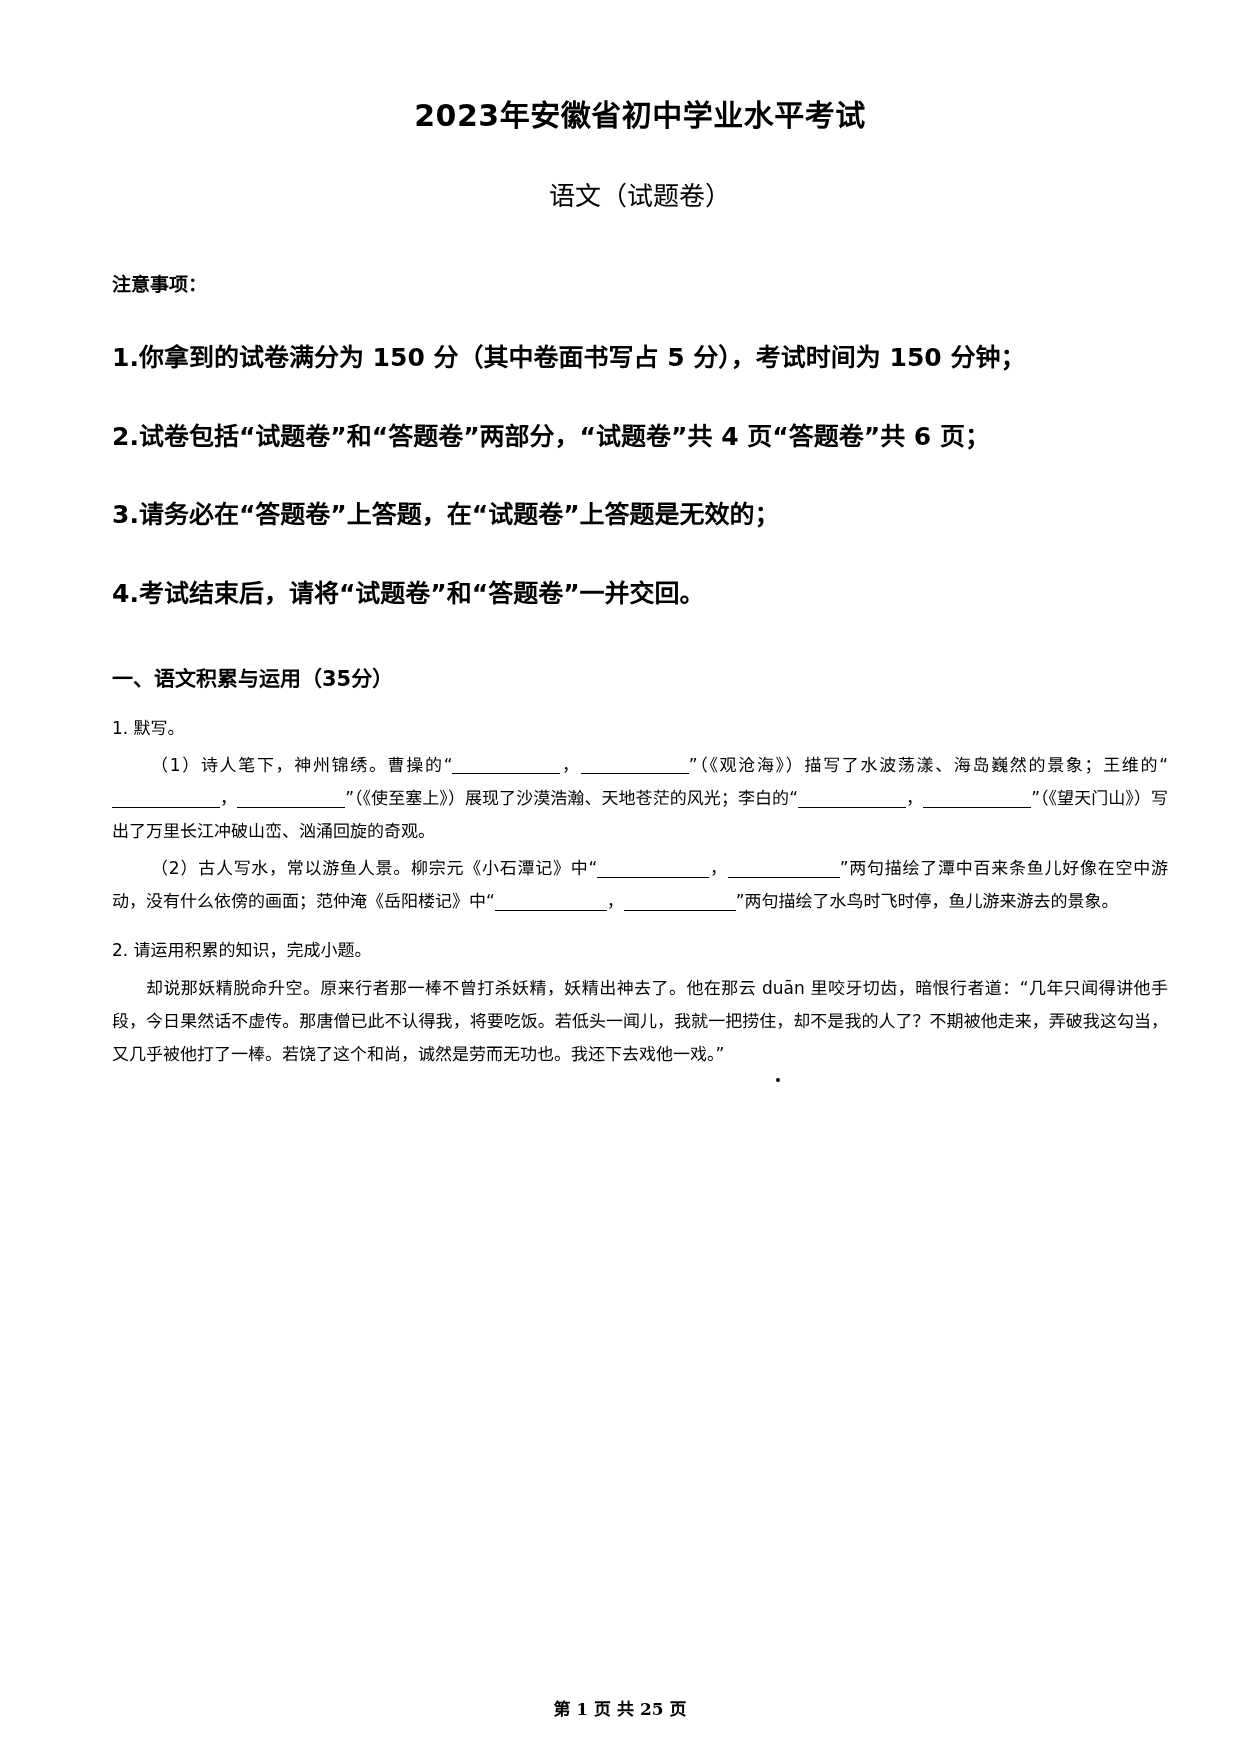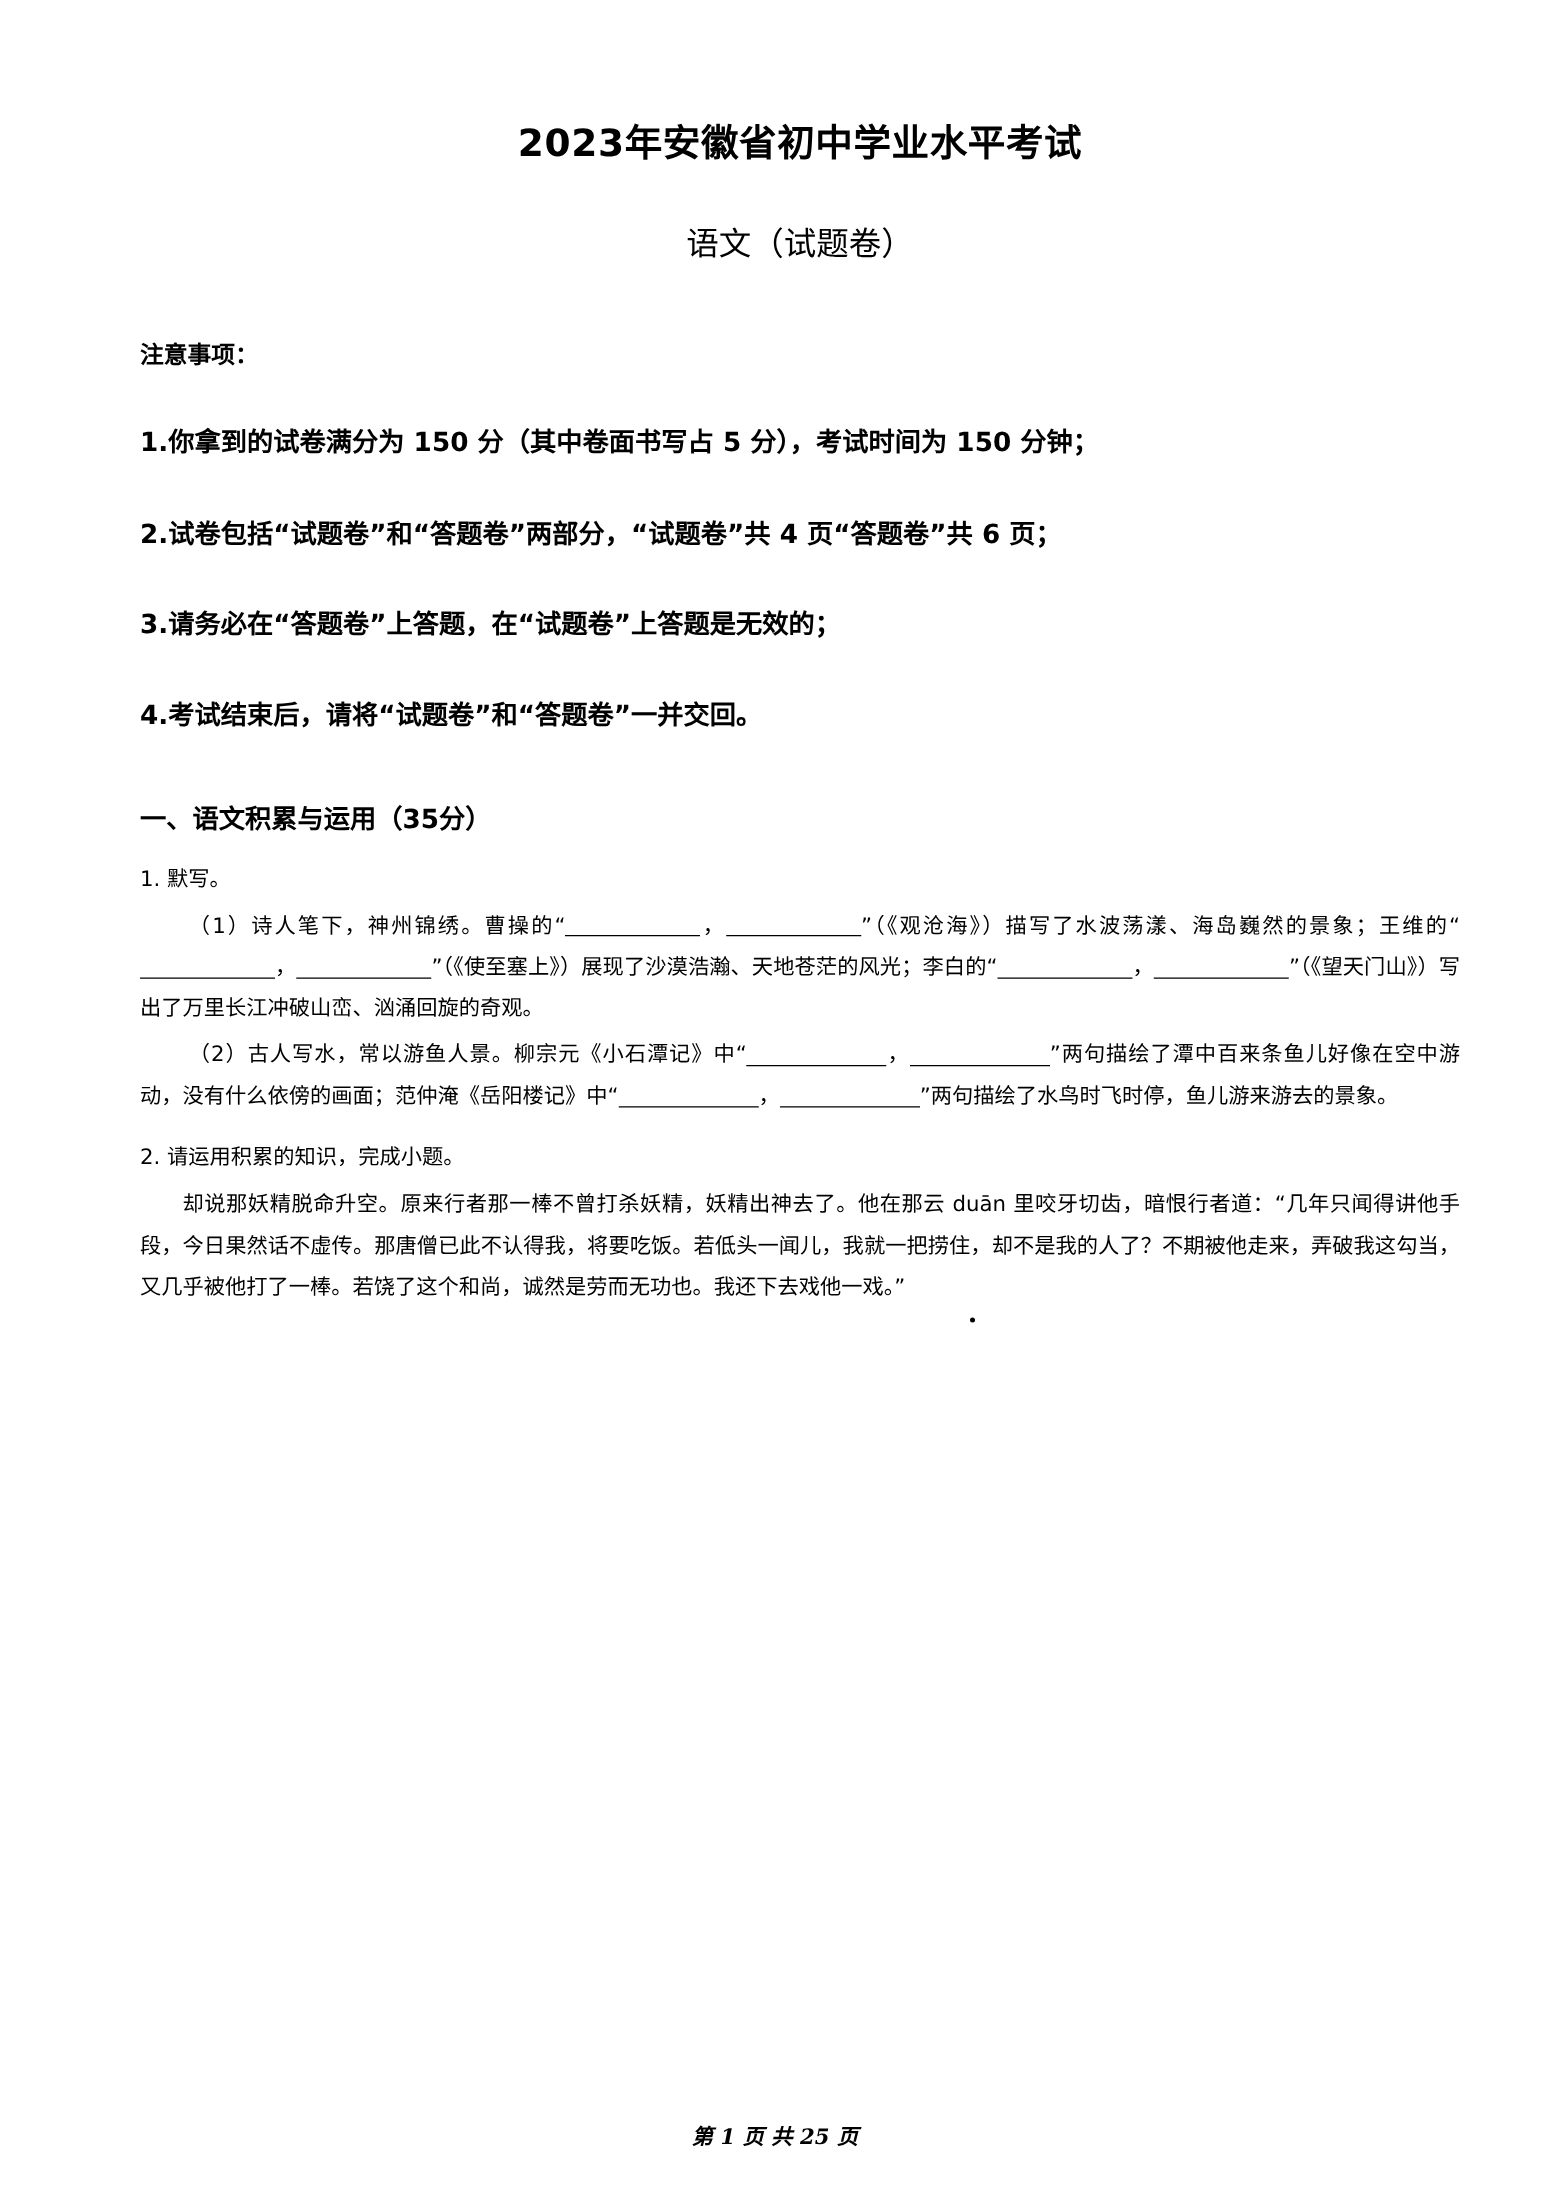--- a/index.html
+++ b/index.html
@@ -51,21 +51,21 @@
 
   
   .notice-heading {
     font-size: 19px;
     font-weight: bold;
     margin: 0;
     padding-top: 56px;
     line-height: 1.5;
   }
   .notice-item {
-    font-size: 21px;
+    font-size: 25px;
     font-weight: bold;
     margin: 0;
     padding-top: 41px;
     line-height: 1.5;
     white-space: nowrap;
   }
 
   
   .section-heading {
     font-size: 21px;
@@ -130,21 +130,20 @@
   
   .footer {
     position: absolute;
     left: 0;
     right: 0;
     bottom: 34px;
     text-align: center;
     font-size: 17px;
     font-weight: bold;
     font-family: "DejaVu Serif", "Liberation Serif", serif;
-    font-style: italic;
   }
 </style>
 </head>
 <body>
 
 <div class="page">
   <div class="content">
 
     <h1 class="doc-title">2023年安徽省初中学业水平考试</h1>
     <h2 class="doc-subtitle">语文（试题卷）</h2>

